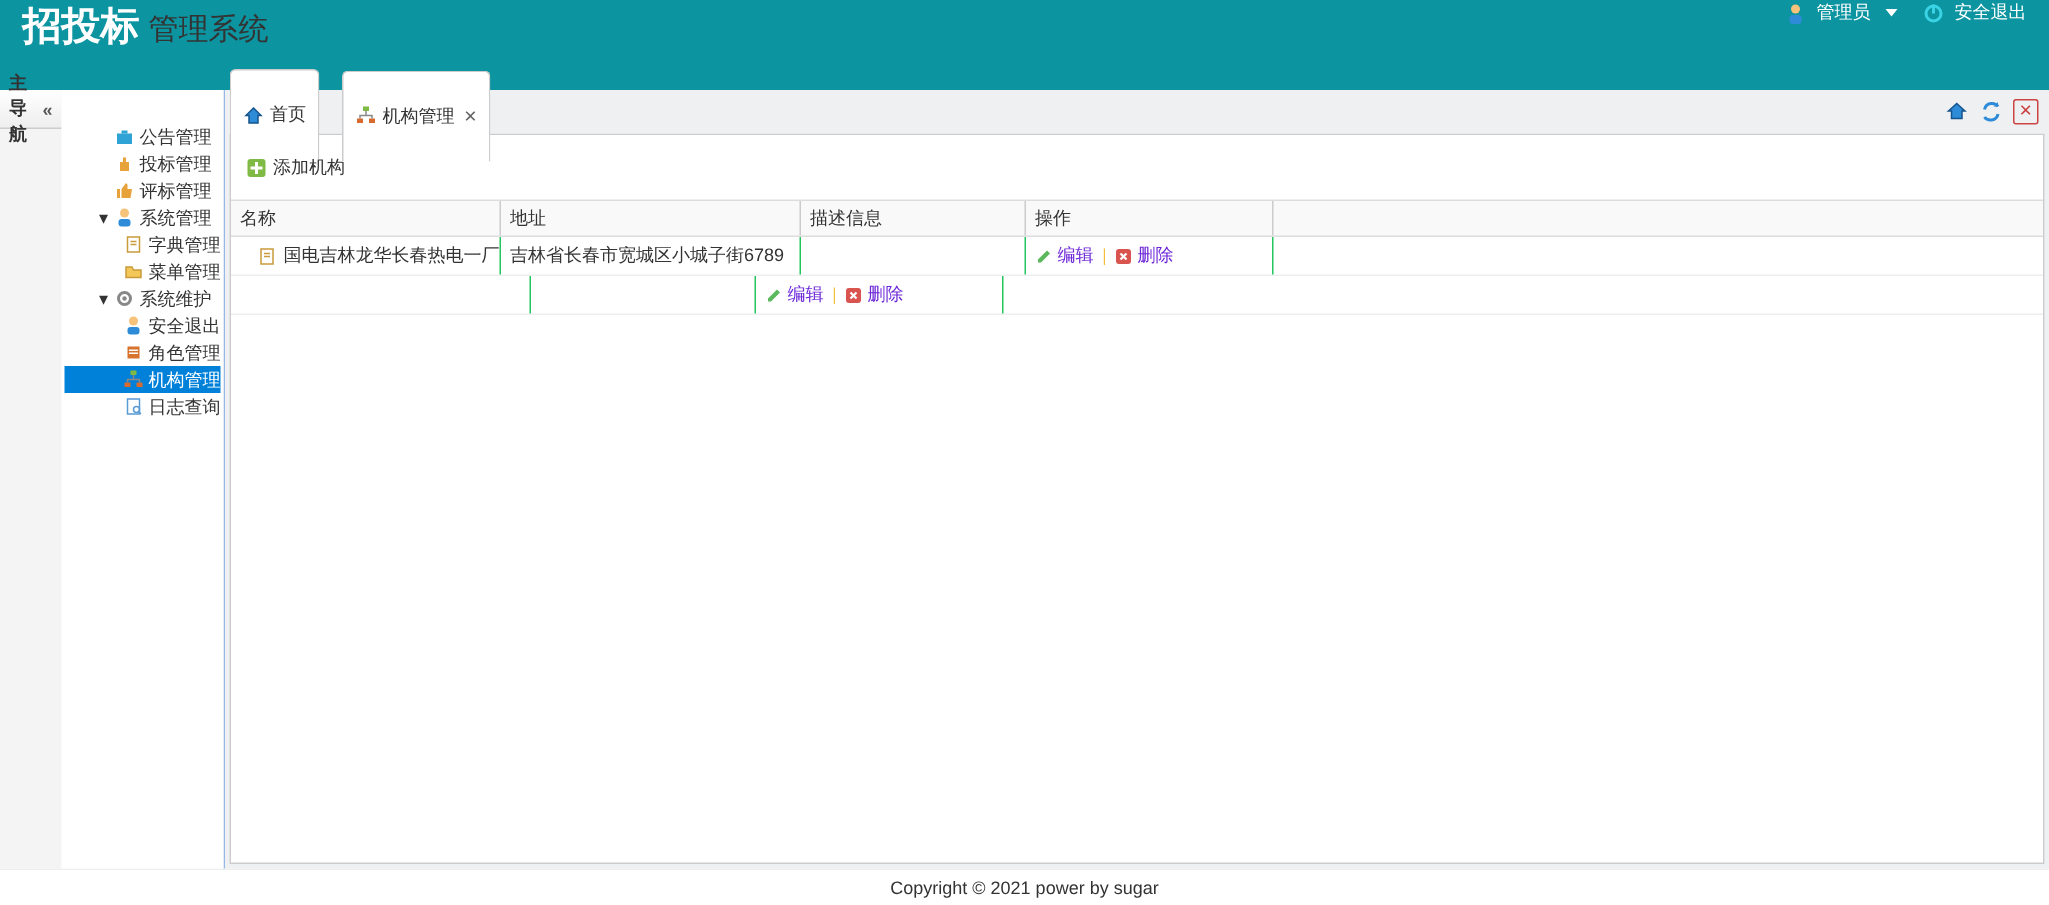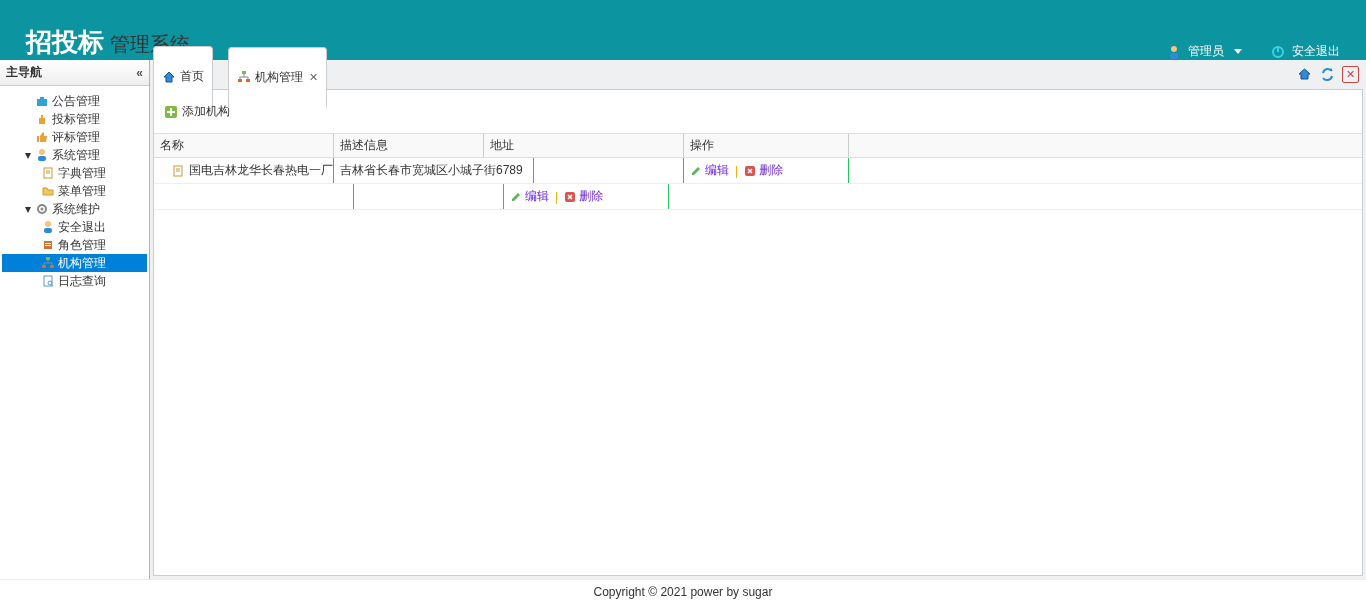--- a/index.html
+++ b/index.html
@@ -1,34 +1,34 @@
 <!DOCTYPE html>
 <html><head>
 <meta charset="utf-8">
 <style>
 * { margin:0; padding:0; box-sizing:border-box; }
 body { font-family:Arial,"Microsoft YaHei",sans-serif; font-size:12px; color:#333; overflow:hidden; width:1366px; height:603px; background:#fff; }
 
 
-.header { height:60px; background:#0c94a0; display:flex; align-items:flex-end; justify-content:space-between; padding:0 26px; }
+.header { height:60px; background:#0c94a0; display:flex; align-items:flex-start; justify-content:space-between; padding:0 15px; }
 .logo-area { display:flex; align-items:baseline; gap:6px; }
 .logo-main { font-size:26px; font-weight:bold; color:#fff; }
 .logo-sub { font-size:20px; color:#333; }
-.header-right { display:flex; align-items:center; gap:28px; }
+.header-right { display:flex; align-items:center; gap:16px; }
 .user-area { display:flex; align-items:center; gap:6px; color:#fff; cursor:pointer;}
 .logout-area { display:flex; align-items:center; gap:6px; color:#fff; cursor:pointer;}
 .icon { display:inline-block; width:16px; height:16px; }
 .triangle-down { width:0; height:0; border-left:4px solid transparent; border-right:4px solid transparent; border-top:5px solid #fff; margin-left:4px;}
 
 
 .main { display:flex; height:calc(100% - 60px - 24px); }
-.sidebar { width:150px; background:#f4f4f4; border-right:1px solid #95b8e7; display:flex; flex-direction:column;}
+.sidebar { width:150px; background:#f4f4f4; border-right:1px solid #95b8e7; display:flex; flex-direction:row;}
 .sidebar-header { height:26px; background:linear-gradient(#fff,#eee); border-bottom:1px solid #ccc; display:flex; align-items:center; justify-content:space-between; padding:0 6px; font-weight:bold;}
 .collapse-btn { font-size:12px; color:#555; cursor:pointer;}
-.tree { padding:6px 2px; background:#fff; flex:1;}
+.tree { padding:22px 2px; background:#fff; flex:1;}
 .tree-node { height:18px; line-height:18px; display:flex; align-items:center; cursor:pointer; white-space:nowrap;}
 .tree-node.selected { background:#0081d9; color:#fff;}
 .indent-1 { padding-left:20px;}
 .indent-2 { padding-left:38px;text-align:right;}
 .tree-arrow { width:12px; text-align:center; display:inline-block; color:#333;}
 .tree-icon { width:16px; height:16px; display:inline-flex; align-items:center; justify-content:center; margin-right:2px;}
 
 
 .content { flex:1; display:flex; flex-direction:column; background:#eef0f2; padding:3px;}
 .tab-strip { display:flex; align-items:center; height:26px; background:#eef0f2; position:relative;}
@@ -44,21 +44,21 @@
 .btn-add { display:flex; align-items:center; gap:4px; cursor:pointer; padding:2px 4px;}
 
 .grid { font-size:12px;}
 .grid-header { display:flex; height:24px; background:#f9f9f9; border-bottom:1px solid #ddd; align-items:center; font-weight:normal;}
 .grid-header .col { padding-left:6px; border-right:1px solid #ccc; height:100%; display:flex; align-items:center;}
 .grid-row { display:flex; height:26px; align-items:center; border-bottom:1px solid #eee;}
 .grid-row .col { padding-left:6px; border-right:1px solid #22c55e; height:100%; display:flex; align-items:center; white-space:nowrap; overflow:hidden;}
 .col-name { width:180px;}
 .col-addr { width:200px;}
 .col-desc { width:150px;}
-.col-op { width:165px;}
+.col-op { width:165px;font-family:Liberation Serif, serif;}
 .col-rest { flex:1;}
 .op-link { display:inline-flex; align-items:center; gap:3px; cursor:pointer; color:#6d28d9;}
 .op-sep { color:#f0ad00; margin:0 6px;}
 .row-indent { display:inline-block; width:20px;}
 
 
 .footer { height:24px; text-align:center; line-height:24px; font-size:12px; background:#fff; border-top:1px solid #eee;}
 
 
 svg { display:block; }
@@ -259,22 +259,22 @@
                 <path d="M7 3 L7 11 M3 7 L11 7" stroke="#fff" stroke-width="2"></path>
               </svg>
           </span>
           <span>添加机构</span>
         </div>
       </div>
 
       <div class="grid">
         <div class="grid-header">
           <div class="col col-name">名称</div>
+          <div class="col col-addr">地址</div>
           <div class="col col-desc">描述信息</div>
-          <div class="col col-addr">地址</div>
           <div class="col col-op">操作</div>
           <div class="col col-rest" style="border-right:none;"></div>
         </div>
         <div id="grid-body">
             <div class="grid-row">
               <div class="col col-name">
                 <span class="row-indent"></span>
                 <span>
                   <svg width="14" height="14">
                     <rect x="3" y="2" width="8" height="10" fill="#fff" stroke="#c99b3a"></rect>

